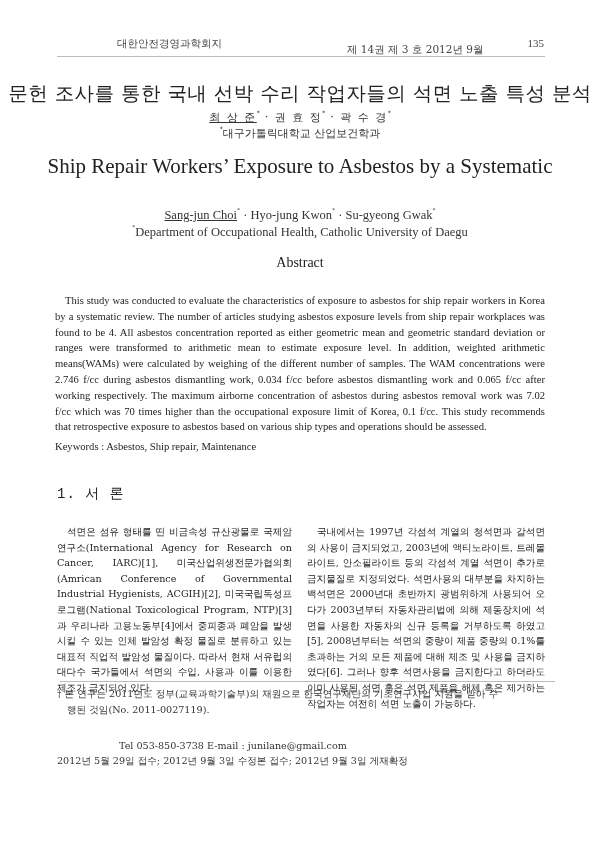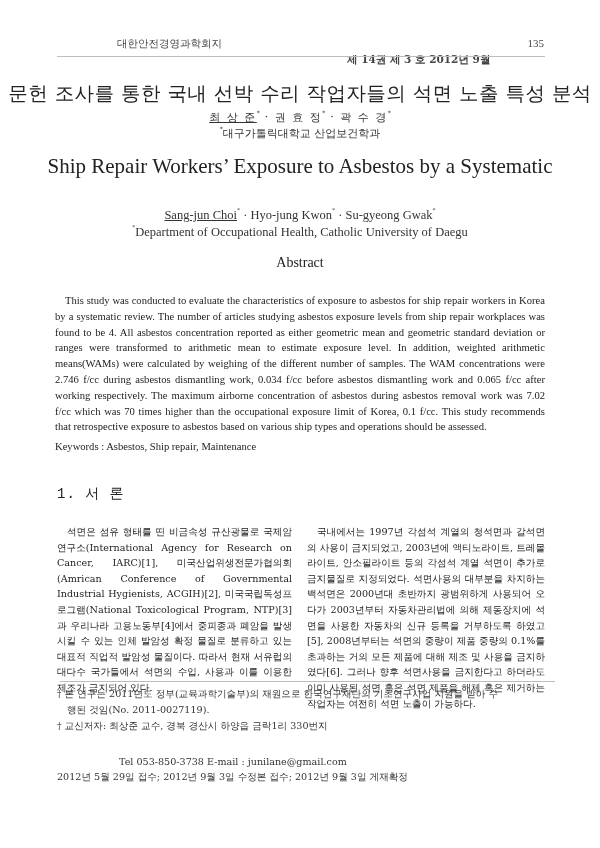--- a/index.html
+++ b/index.html
@@ -3,21 +3,21 @@
 <meta charset="utf-8">
 <style>
   html, body { margin: 0; padding: 0; background: #fff; }
   body { width: 600px; height: 848px; position: relative; overflow: hidden;
          font-family: "DejaVu Serif", "Liberation Serif", serif; color: #222; }
   .page { position: absolute; left: 0; top: 0; width: 600px; height: 848px; }
 
   .run-head { position: absolute; top: 37px; left: 57px; width: 487px; height: 16px;
               font-size: 10.5px; color: #444; }
   .run-head .journal { position: absolute; left: 60px; top: 0; }
-  .run-head .issue { position: absolute; left: 290px; top: 16px; font-weight: bold; }
+  .run-head .issue { position: absolute; left: 290px; top: 6px; }
   .run-head .pageno { position: absolute; right: 0; top: 0; font-family: "Liberation Serif", serif; font-size: 11px; }
   .head-rule { position: absolute; top: 56px; left: 57px; width: 488px; height: 0;
                border-top: 1.5px solid #bdbdbd; }
 
   .kr-title { position: absolute; top: 80px; left: 0; width: 600px; text-align: center;
               font-size: 19.5px; letter-spacing: 0.4px; color: #222; }
   .kr-authors { position: absolute; top: 110px; left: 0; width: 600px; text-align: center;
                 font-size: 11px; color: #333; letter-spacing: 1.5px; }
   .kr-affil { position: absolute; top: 126px; left: 0; width: 600px; text-align: center;
               font-size: 11px; color: #333; }
@@ -105,21 +105,17 @@
   <div class="col-left">석면은 섬유 형태를 띤 비금속성 규산광물로 국제암연구소(International Agency for Research on Cancer, IARC)[1], 미국산업위생전문가협의회 (Amrican Conference of Governmental Industrial Hygienists, ACGIH)[2], 미국국립독성프로그램(National Toxicological Program, NTP)[3]과 우리나라 고용노동부[4]에서 중피종과 폐암을 발생 시킬 수 있는 인체 발암성 확정 물질로 분류하고 있는 대표적 직업적 발암성 물질이다. 따라서 현재 서유럽의 대다수 국가들에서 석면의 수입, 사용과 이를 이용한 제조가 금지되어 있다.</div>
   <div class="col-right">국내에서는 1997년 각섬석 계열의 청석면과 갈석면의 사용이 금지되었고, 2003년에 액티노라이트, 트레몰라이트, 안소필라이트 등의 각섬석 계열 석면이 추가로 금지물질로 지정되었다. 석면사용의 대부분을 차지하는 백석면은 2000년대 초반까지 광범위하게 사용되어 오다가 2003년부터 자동차관리법에 의해 제동장치에 석면을 사용한 자동차의 신규 등록을 거부하도록 하였고 [5], 2008년부터는 석면의 중량이 제품 중량의 0.1%를 초과하는 거의 모든 제품에 대해 제조 및 사용을 금지하였다[6]. 그러나 향후 석면사용을 금지한다고 하더라도 이미 사용된 석면 혹은 석면 제품을 해체 혹은 제거하는 작업자는 여전히 석면 노출이 가능하다.</div>
 
   <div class="fn-rule"></div>
   <div class="footnotes">
     <div class="fn-line">
       <span class="dagger">†</span>
       <span>본 연구는 2011년도 정부(교육과학기술부)의 재원으로 한국연구재단의 기초연구사업 지원을 받아 수</span>
     </div>
     <div class="fn-line fn-indent">행된 것임(No. 2011-0027119).</div>
-    <div class="fn-line">
-      <span class="dagger">†</span>
-      <span>교신저자: 최상준 교수, 경북 경산시 하양읍 금락1리 330번지</span>
-    </div>
     <div class="fn-line fn-tel">Tel 053-850-3738 E-mail : junilane@gmail.com</div>
     <div class="fn-line">2012년 5월 29일 접수; 2012년 9월 3일 수정본 접수; 2012년 9월 3일 게재확정</div>
   </div>
 
 </div>
 
 </body></html>

